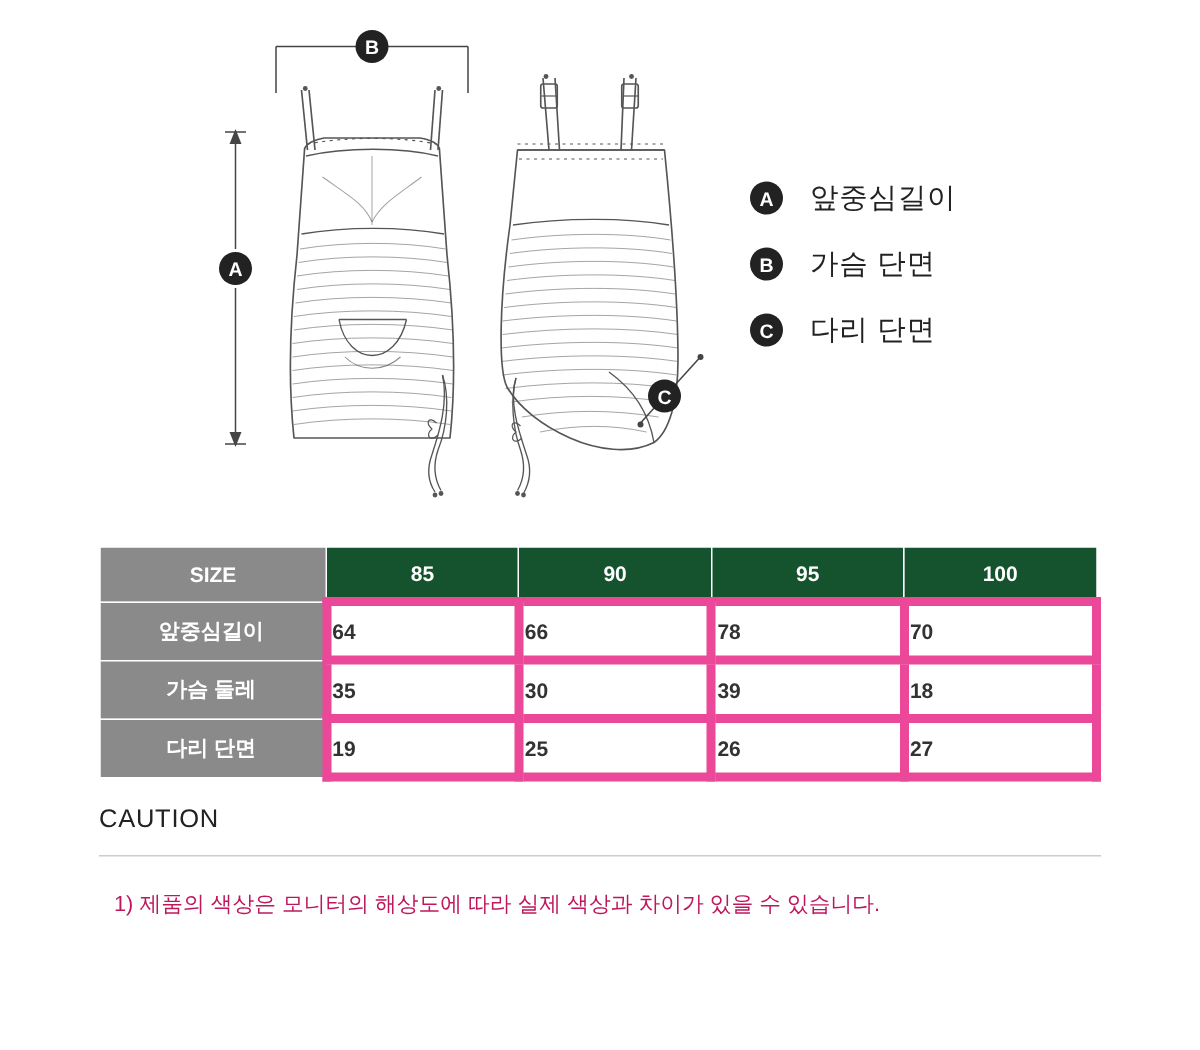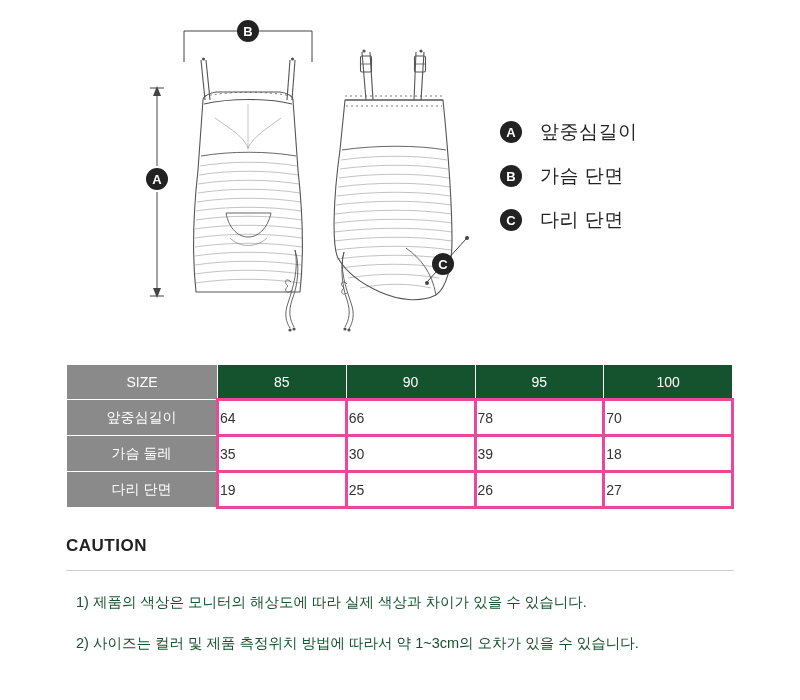--- a/index.html
+++ b/index.html
@@ -72,61 +72,61 @@
   table.size-table {
     border-collapse: collapse;
     width: 668px;
     table-layout: fixed;
   }
   table.size-table th,
   table.size-table td {
     border: 1px solid #ffffff;
     height: 31px;
     font-size: 14px;
-    font-weight: normal;
+    font-weight: bold;
   }
   table.size-table th.hdr-left,
   table.size-table th.row-label {
     background: #8a8a8a;
     color: #ffffff;
     width: 148px;
   }
   table.size-table th.hdr {
     background: #14532d;
     color: #ffffff;
   }
   table.size-table td.val {
     background: #ffffff;
     color: #333333;
-    border: 3px solid #ec4899;
+    border: 6px solid #ec4899;
   }
 
   
   #caution {
     position: absolute;
     left: 66px;
     top: 536px;
     width: 668px;
   }
   #caution-title {
     font-size: 17px;
-    font-weight: bold;
+    font-weight: normal;
     color: #222222;
     letter-spacing: 0.5px;
   }
   #caution-rule {
     margin-top: 14px;
     border-top: 1px solid #cccccc;
     width: 668px;
     height: 0;
   }
   .caution-item {
     margin-top: 22px;
     font-size: 14.5px;
-    color: #14532d;
+    color: #be185d;
     padding-left: 10px;
   }
 </style>
 </head>
 <body>
 
 <div id="diagram-area">
   <svg id="diagram-svg" width="800" height="350" viewBox="0 0 800 350">
 
     <g stroke="#444444" stroke-width="1" fill="none">
@@ -317,14 +317,13 @@
         <td class="val">27</td>
       </tr>
     </tbody>
   </table>
 </div>
 
 <div id="caution">
   <div id="caution-title">CAUTION</div>
   <div id="caution-rule"></div>
   <div class="caution-item">1) 제품의 색상은 모니터의 해상도에 따라 실제 색상과 차이가 있을 수 있습니다.</div>
-  <div class="caution-item">2) 사이즈는 컬러 및 제품 측정위치 방법에 따라서 약 1~3cm의 오차가 있을 수 있습니다.</div>
 </div>
 
 </body></html>

